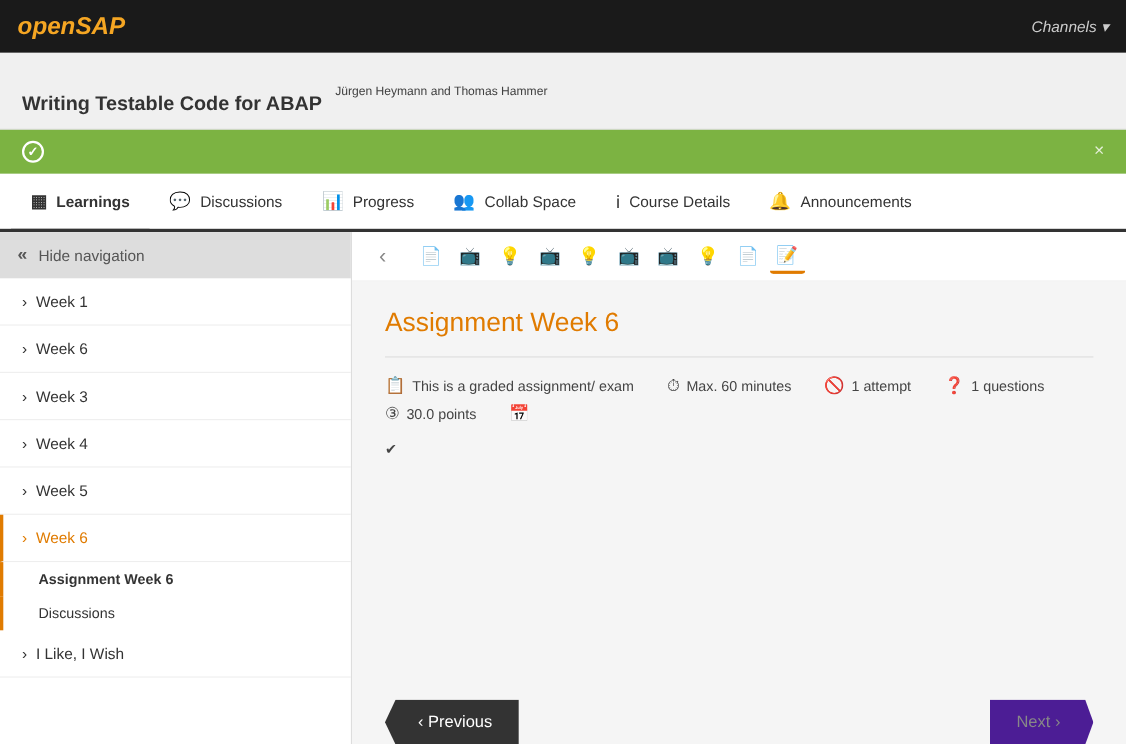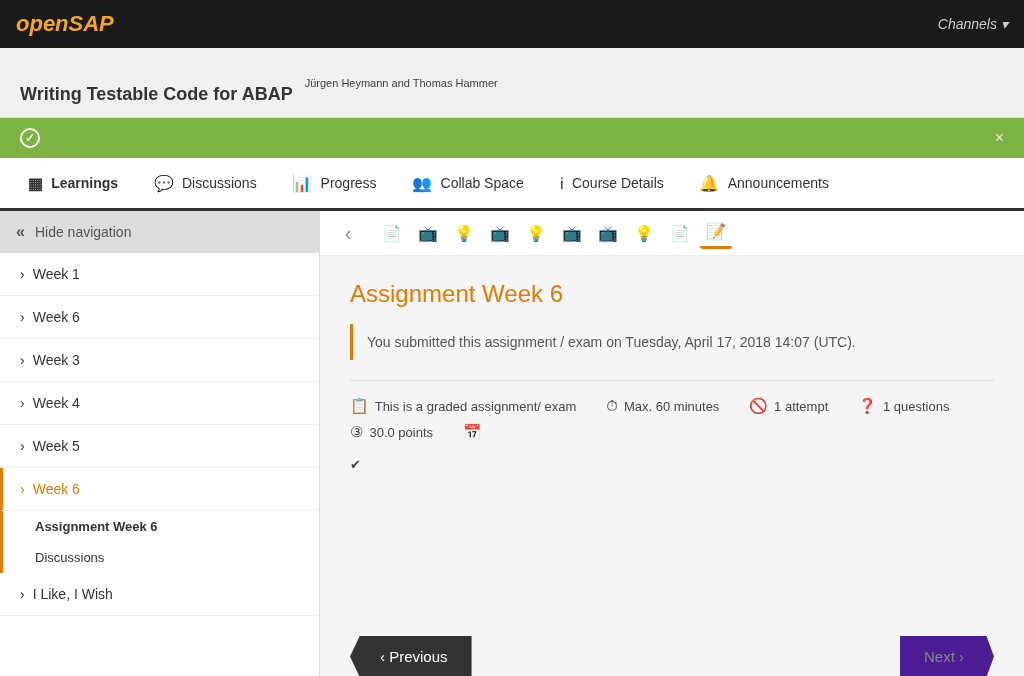--- a/index.html
+++ b/index.html
@@ -398,23 +398,20 @@
       <div class="toolbar-btn">📺</div>
       <div class="toolbar-btn">📺</div>
       <div class="toolbar-btn">💡</div>
       <div class="toolbar-btn">📄</div>
       <div class="toolbar-btn active-item" style="border-bottom:3px solid #e07b00;">📝</div>
     </div>
 
     <div class="assignment-content">
       <div class="assignment-title">Assignment Week 6</div>
 
-      <div class="submission-info">
-        <span>You submitted this assignment / exam on Tuesday, April 17, 2018 14:07 (UTC).</span>
-      </div>
 
       <hr class="divider">
 
       <div class="meta-grid">
         <div class="meta-item">
           <span class="meta-icon">📋</span>
           <span>This is a graded assignment/ exam</span>
         </div>
         <div class="meta-item">
           <span class="meta-icon">⏱</span>

